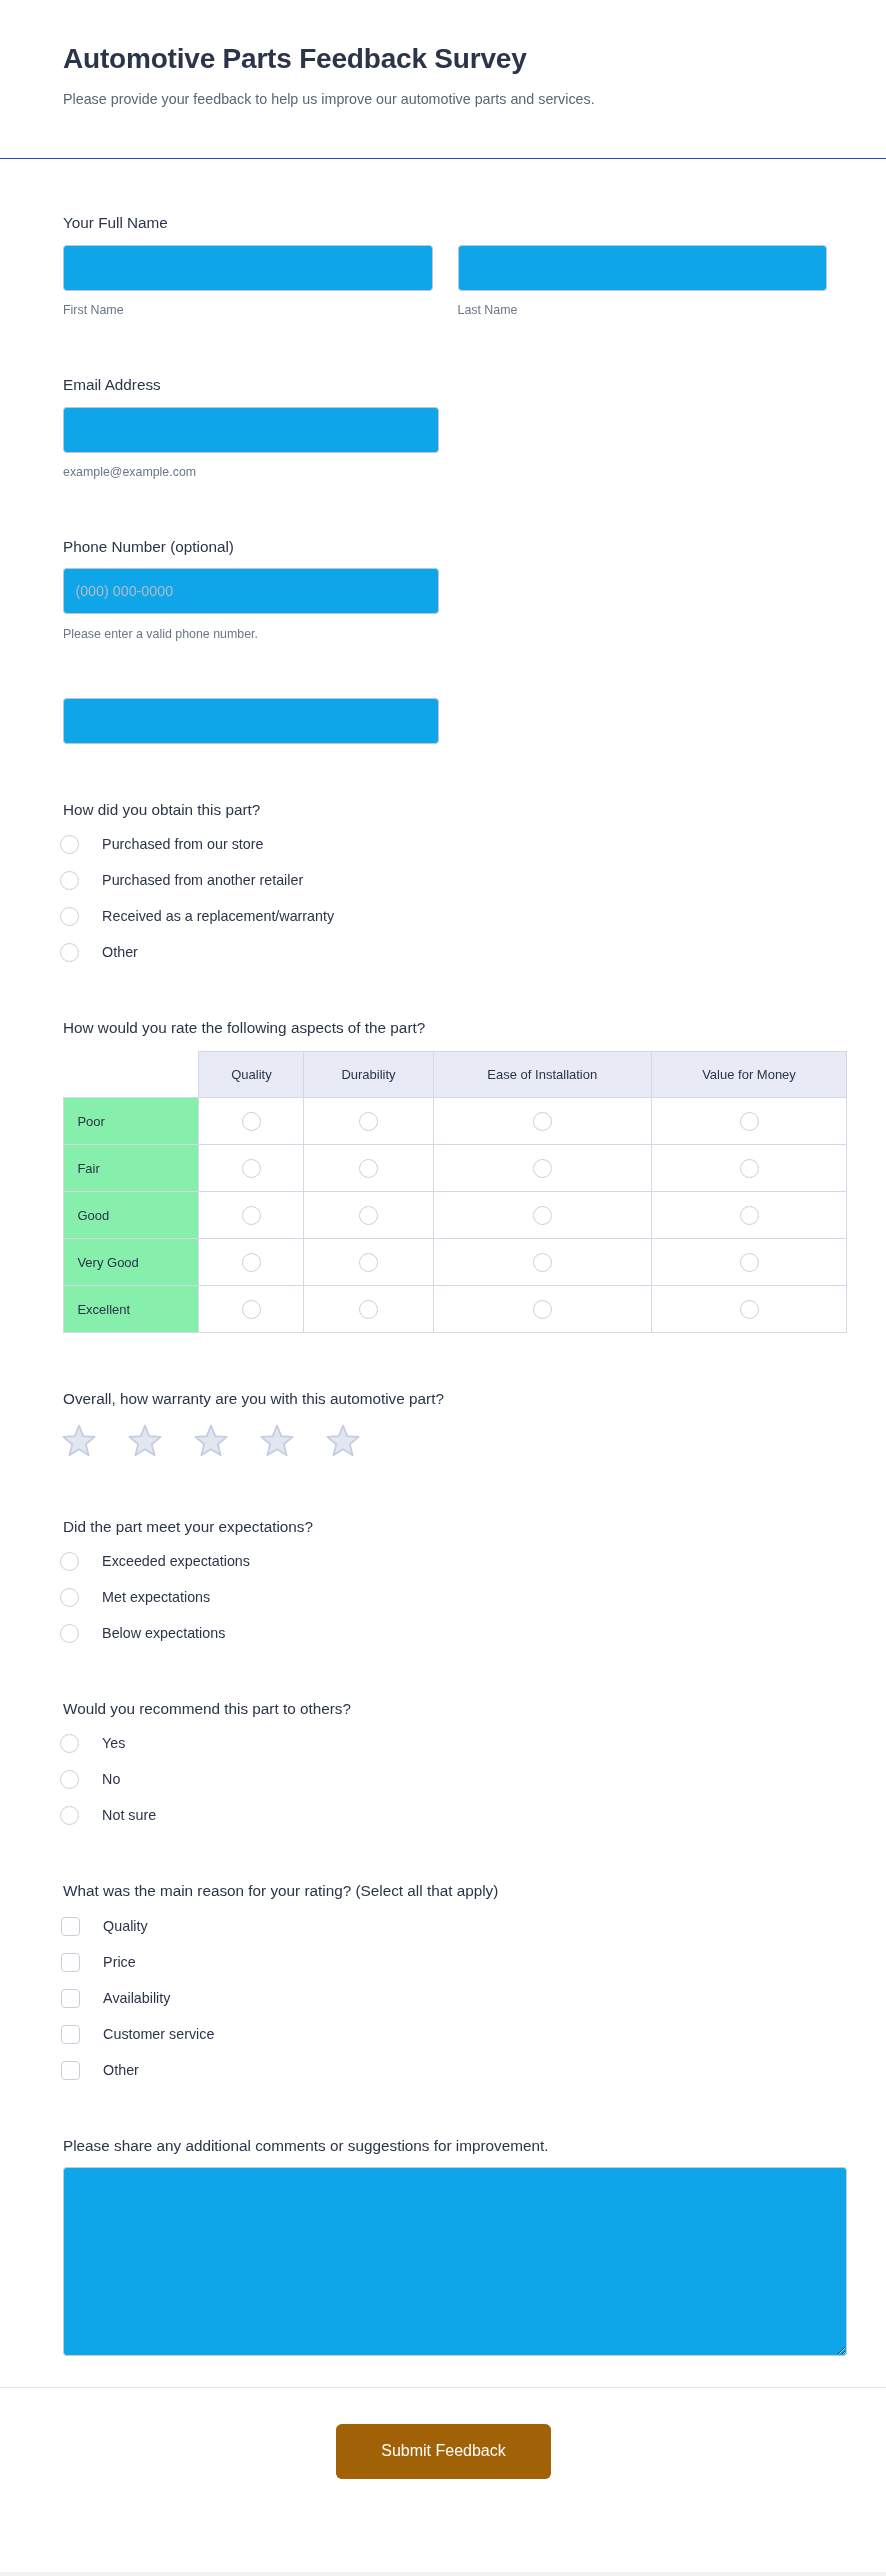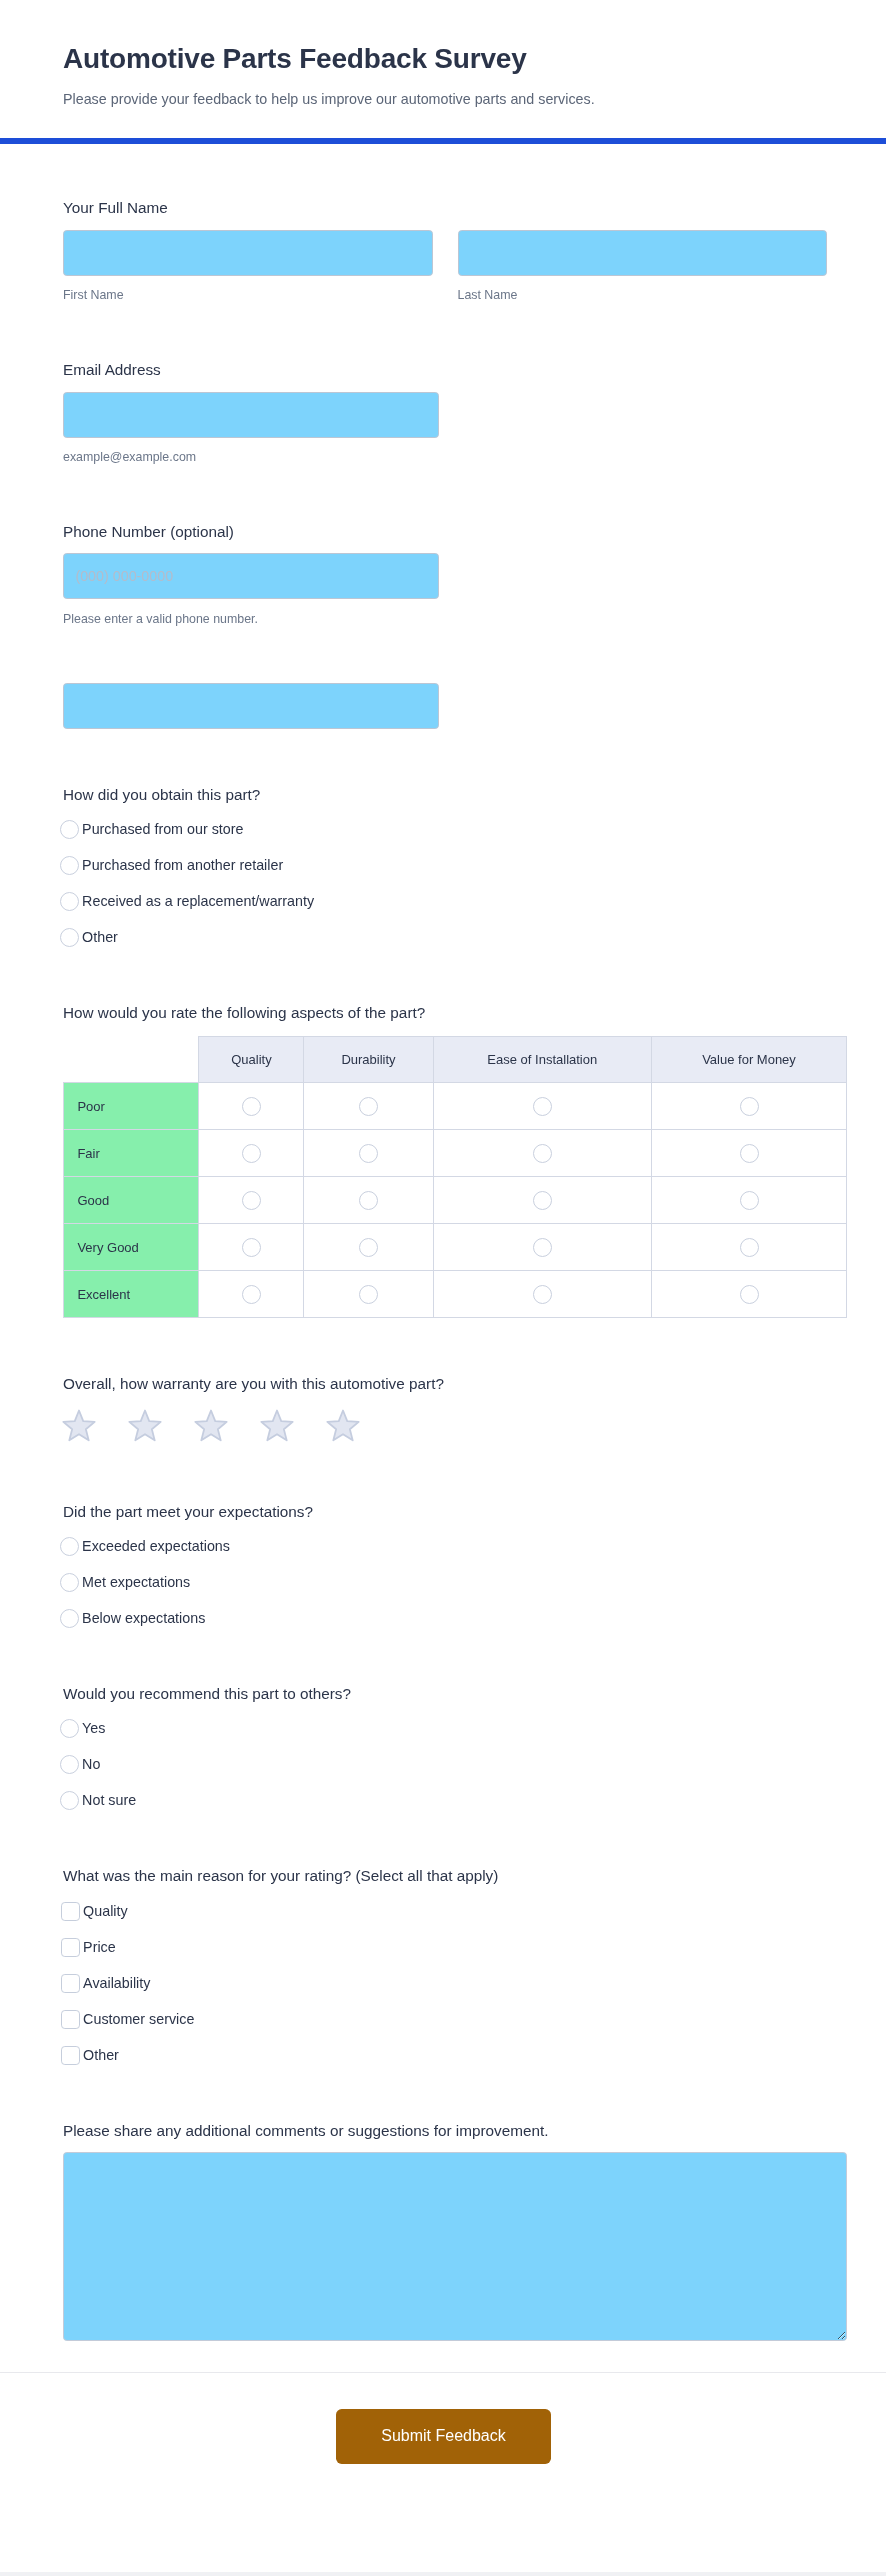--- a/index.html
+++ b/index.html
@@ -13,22 +13,22 @@
   }
   .card {
     width: 887px;
     height: 2572px;
     background: #ffffff;
     overflow: hidden;
   }
 
   
   .form-header {
-    padding: 42px 40px 28px 63px;
-    border-bottom: 6px solid #1d4ed8;
+    padding: 42px 40px 48px 63px;
+    border-bottom: 1px solid #1d4ed8;
   }
   .form-title {
     font-size: 28px;
     line-height: 34px;
     font-weight: 700;
     letter-spacing: -0.2px;
     color: #2b3449;
   }
   .form-subtitle {
     margin-top: 13.4px;
@@ -54,21 +54,21 @@
     line-height: 17px;
     color: #6b7689;
   }
 
   .text-input, .text-area {
     display: block;
     width: 376px;
     height: 46px;
     border: 1px solid #bcc6d4;
     border-radius: 3.8px;
-    background: #7dd3fc;
+    background: #0ea5e9;
     font-family: "Liberation Sans", sans-serif;
     font-size: 14.3px;
     color: #2b3449;
     padding: 0 11.4px;
     outline: none;
   }
   .text-input::placeholder, .text-area::placeholder { color: #b4bccb; }
   .name-row { display: flex; gap: 25px; }
   .name-col { width: 377px; }
   .name-col .text-input { width: 100%; }
@@ -101,21 +101,21 @@
   .checkbox {
     width: 19px; height: 19px;
     border: 1px solid #c6cedc;
     border-radius: 3.8px;
     background: #fff;
     flex: 0 0 auto;
     margin-left: -1.9px;
     cursor: pointer;
   }
   .opt-label {
-    margin-left: 3px;
+    margin-left: 23px;
     font-size: 14.3px;
     line-height: 19px;
     color: #2b3449;
   }
 
   
   .matrix { margin-top: 13.4px; border-collapse: collapse; width: 784px; table-layout: fixed; }
   .matrix td, .matrix th { font-weight: 400; }
   .m-corner { border: none; background: transparent; }
   .m-headcell {

